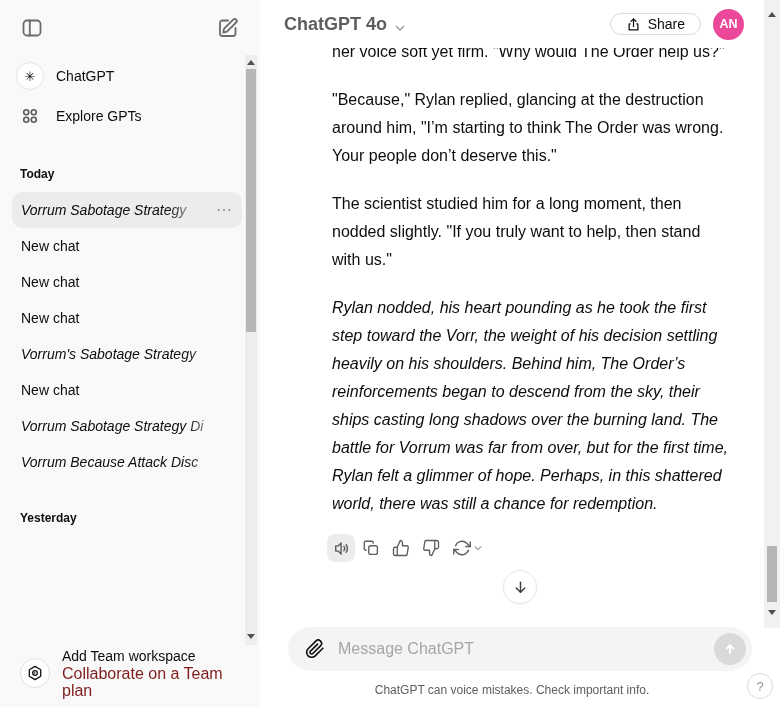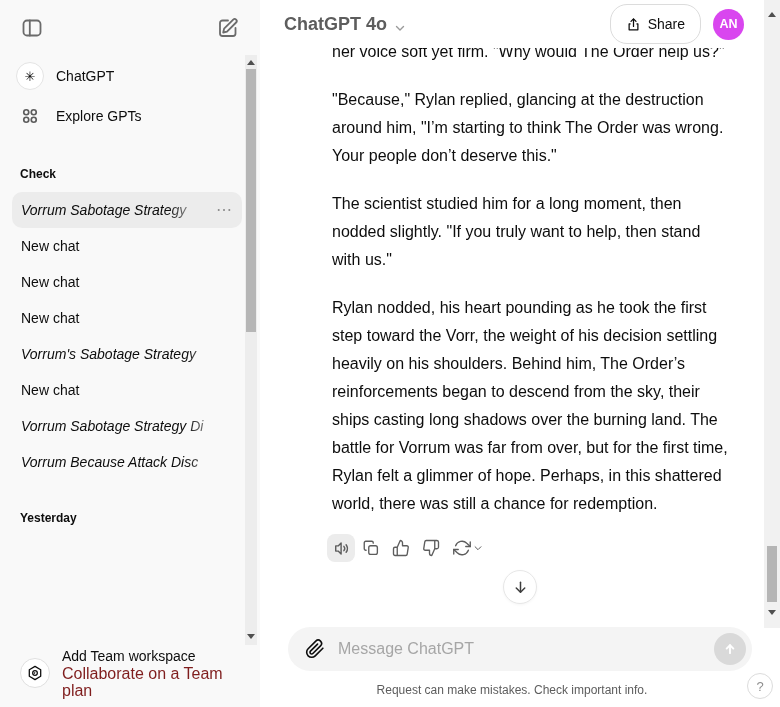--- a/index.html
+++ b/index.html
@@ -50,29 +50,29 @@
   .sb-arrow.up { top:2px; } .sb-arrow.down { top:576px; }
   .tri { width:0; height:0; border-left:4px solid transparent; border-right:4px solid transparent; }
   .tri.up { border-bottom:5px solid #4f4f4f; } .tri.down { border-top:5px solid #4f4f4f; }
 
   
   .main { position:absolute; left:260px; top:0; width:520px; height:707px; background:#fff; }
 
   .chat-viewport { position:absolute; left:0; top:48px; right:16px; bottom:86px; overflow:hidden; }
   .chat-text { padding:0 32px 0 72px; margin-top:-10px; font-size:16px; line-height:28px; color:#0d0d0d; }
   .chat-text p { margin-bottom:20px; }
-  .chat-text p:last-of-type { margin-bottom:16px; }
+  .chat-text p:last-of-type { margin-bottom:16px;font-style:italic; }
 
   .mheader { position:absolute; left:0; top:0; right:16px; height:48px; background:#fff; z-index:5;
     display:flex; align-items:center; justify-content:space-between; padding:0 20px 0 24px; }
   .model-selector { display:flex; align-items:flex-end; gap:6px; cursor:pointer; }
   .model-name { font-size:18px; font-weight:700; color:#5d5d5d; }
   .model-chevron { color:#9a9a9a; }
   .hdr-right { display:flex; align-items:center; gap:12px; }
-  .share-btn { display:flex; align-items:center; gap:7px; height:40px; padding:0 15px;
+  .share-btn { display:flex; align-items:center; gap:7px; height:22px; padding:0 15px;
     border:1px solid #dcdcdc; border-radius:17px; background:#fff; font-size:14px; color:#0d0d0d; cursor:pointer; }
   .share-btn svg { color:#0d0d0d; }
   .avatar { width:31px; height:31px; border-radius:50%; display:flex; align-items:center; justify-content:center;
     color:#fff; font-size:12.5px; font-weight:700; cursor:pointer; }
 
   .action-row { display:flex; align-items:center; gap:2px; margin-top:15px; margin-left:-5px; color:#5d5d5d; }
   .act-btn { width:28px; height:28px; border-radius:8px; display:flex; align-items:center;
     justify-content:center; cursor:pointer; background:transparent; border:none; color:#5d5d5d; }
   .act-btn.lit { background:#ececec; }
   .act-btn.wide { width:42px; gap:2px; }
@@ -140,21 +140,21 @@
             <circle cx="7.5" cy="7.5" r="3"></circle>
               <circle cx="16.5" cy="7.5" r="3"></circle>
             <circle cx="7.5" cy="16.5" r="3"></circle>
               <circle cx="16.5" cy="16.5" r="3"></circle>
           </svg>
         </span>
         <span>Explore GPTs</span>
       </div>
     </div>
 
-    <div class="sb-section-label sb-label-today">Check</div>
+    <div class="sb-section-label sb-label-today">Today</div>
 
     <div class="sb-list sb-list-today">
       <div class="sb-item active">
         <span class="sb-item-label fade">Vorrum Sabotage Strategy</span>
         <span class="sb-item-more">⋯</span>
       </div>
       <div class="sb-item">
         <span class="sb-item-label">New chat</span>
       </div>
       <div class="sb-item">
@@ -278,21 +278,21 @@
         <button class="share-btn">
           <span>
             <svg width="15" height="15" viewBox="0 0 24 24" fill="none" stroke="currentColor" stroke-width="2" stroke-linecap="round" stroke-linejoin="round">
               <path d="M12 15V3.5"></path>
                 <polyline points="8 7 12 3 16 7"></polyline>
                 <path d="M6.5 11H5v9.5h14V11h-1.5"></path>
             </svg>
           </span>
           <span>Share</span>
         </button>
-        <div class="avatar" id="avatar" style="background: #d946ef;">AN</div>
+        <div class="avatar" id="avatar" style="background: #ec4899;">AN</div>
       </div>
     </div>
 
     <div class="scroll-down-btn">
       <span>
         <svg width="17" height="17" viewBox="0 0 24 24" fill="none" stroke="currentColor" stroke-width="2.1" stroke-linecap="round" stroke-linejoin="round">
           <path d="M12 4.5v14"></path>
             <polyline points="6 12.8 12 18.8 18 12.8"></polyline>
         </svg>
       </span>
@@ -310,21 +310,21 @@
       <button class="send-btn">
         <span>
           <svg width="18" height="18" viewBox="0 0 24 24" fill="none" stroke="currentColor" stroke-width="2.5" stroke-linecap="round" stroke-linejoin="round">
             <path d="M12 17.5V7"></path>
               <polyline points="7.5 11.5 12 7 16.5 11.5"></polyline>
           </svg>
         </span>
       </button>
     </div>
 
-    <div class="disclaimer">Request can make mistakes. Check important info.</div>
+    <div class="disclaimer">ChatGPT can voice mistakes. Check important info.</div>
 
     <button class="help-btn">
       <span>?</span>
     </button>
 
     <div class="main-scrollbar">
       <div class="m-arrow up">
           <span class="tri up"></span>
         </div>
       <div class="m-sb-thumb"></div>

